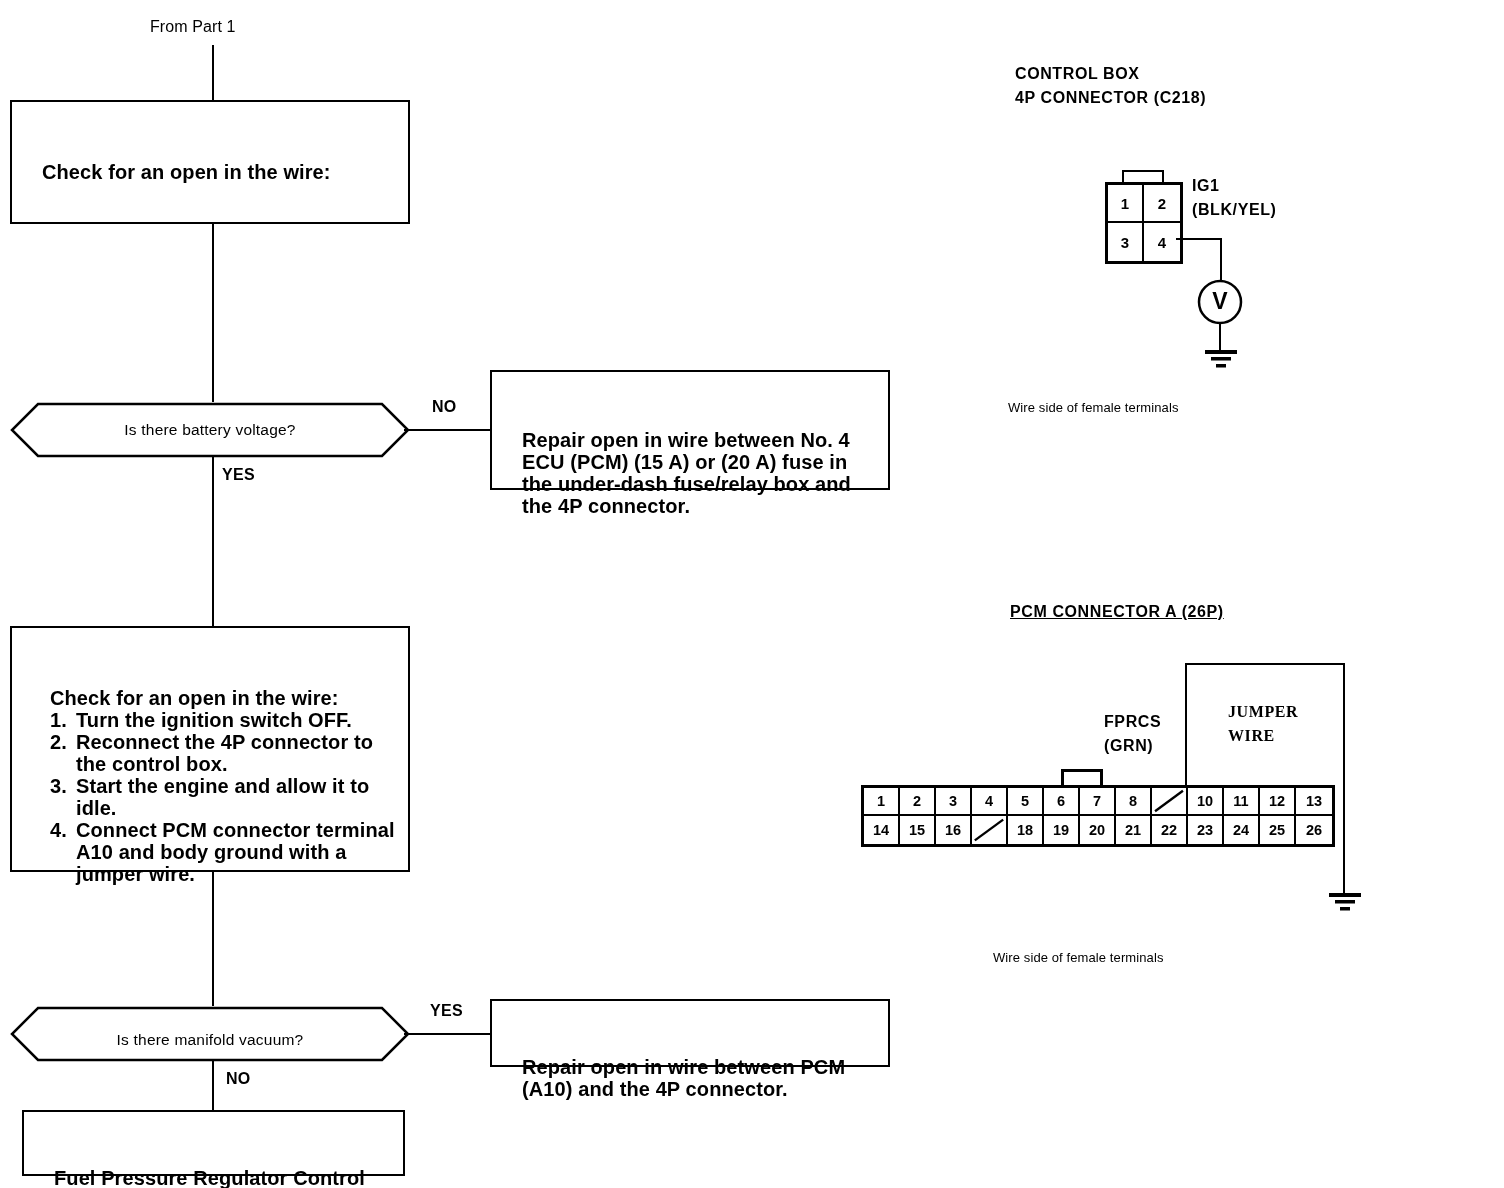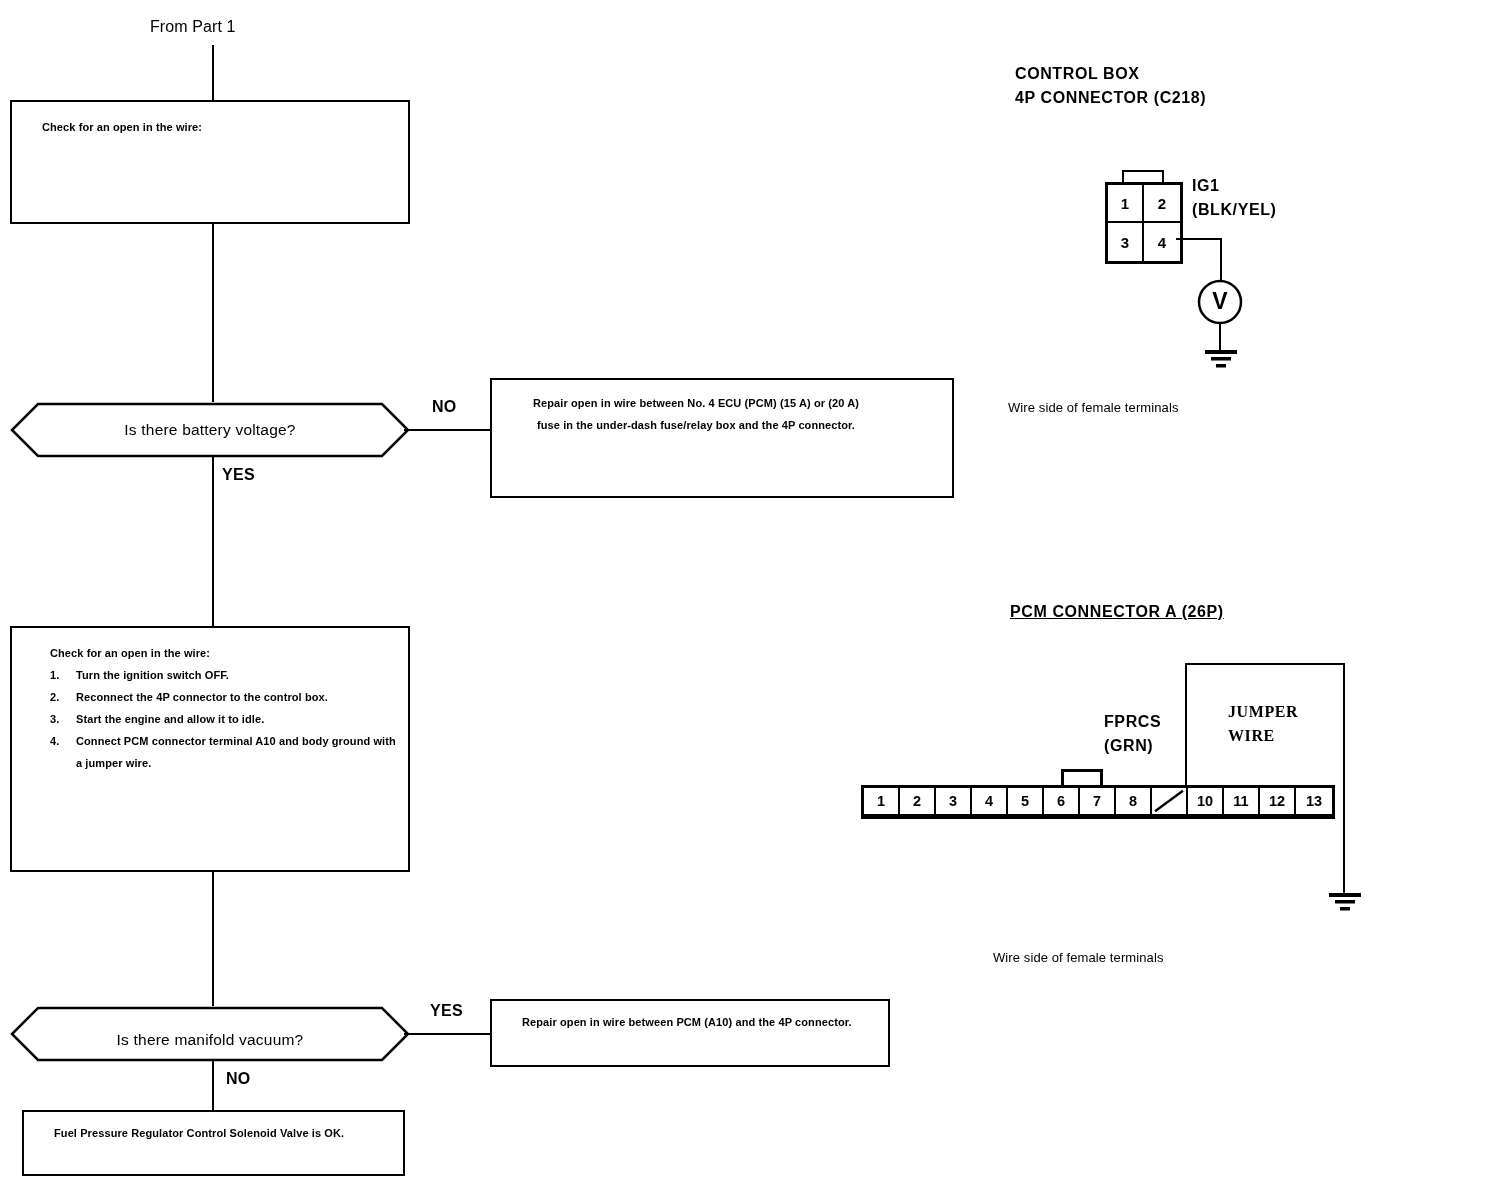--- a/index.html
+++ b/index.html
@@ -1,21 +1,21 @@
 <!DOCTYPE html>
 <html><head>
 <meta charset="utf-8">
 <style>
   html,body{margin:0;padding:0;background:#fff;}
   body{width:1504px;height:1188px;position:relative;
        font-family:"Liberation Sans","DejaVu Sans",sans-serif;color:#000;
        -webkit-font-smoothing:none;}
   .abs{position:absolute;}
   .box{position:absolute;border:2px solid #000;background:#fff;box-sizing:border-box;}
-  .boxtxt{font-weight:bold;font-size:11px;line-height:22px;letter-spacing:.1px;}
+  .boxtxt{font-weight:bold;font-size:20px;line-height:22px;letter-spacing:.1px;margin-top:45px;}
   .plain{font-weight:normal;}
   .line-v{position:absolute;width:2px;background:#000;}
   .line-h{position:absolute;height:2px;background:#000;}
   .label{position:absolute;font-size:16px;font-weight:bold;letter-spacing:.3px;}
   .caption{position:absolute;font-size:13px;font-weight:normal;letter-spacing:.1px;}
   .title{position:absolute;font-size:16px;font-weight:bold;letter-spacing:.6px;line-height:24px;}
 
   
   .hex{position:absolute;}
   .hex svg{display:block;}
@@ -70,21 +70,21 @@
 <div class="hex" style="left:10px;top:402px;width:400px;height:56px;">
   <svg width="400" height="56" viewBox="0 0 400 56">
     <polygon points="28,2 372,2 398,28 372,54 28,54 2,28" fill="#fff" stroke="#000" stroke-width="2.5"></polygon>
   </svg>
   <div class="htxt">Is there battery voltage?</div>
 </div>
 
 <div class="line-h" style="left:404px;top:429px;width:86px;"></div>
 <div class="label" style="left:432px;top:398px;">NO</div>
 
-<div class="box" style="left:490px;top:378px;width:464px;height:120px;text-align:center;">
+<div class="box" style="left:490px;top:370px;width:400px;height:120px;">
   <div class="boxtxt abs" style="left:30px;top:12px;width:348px;">Repair open in wire between No. 4 ECU (PCM) (15 A) or (20 A) fuse in the under-dash fuse/relay box and the 4P connector.</div>
 </div>
 
 <div class="line-v" style="left:212px;top:456px;height:170px;"></div>
 <div class="label" style="left:222px;top:466px;">YES</div>
 
 <div class="box" style="left:10px;top:626px;width:400px;height:246px;">
   <div class="boxtxt abs" style="left:38px;top:14px;width:348px;">
     <div>Check for an open in the wire:</div>
     <ol class="steps">
@@ -212,16 +212,35 @@
       <div class="pcell blank">
         <svg class="slash" width="36" height="28" viewBox="0 0 36 28">
             <line x1="3" y1="25" x2="33" y2="3" stroke="#000" stroke-width="2.5"></line>
           </svg>
       </div>
       <div class="pcell">10</div>
       <div class="pcell">11</div>
       <div class="pcell">12</div>
       <div class="pcell">13</div>
     </div>
+    <div class="pcmrow">
+      <div class="pcell">14</div>
+      <div class="pcell">15</div>
+      <div class="pcell">16</div>
+      <div class="pcell blank">
+        <svg class="slash" width="36" height="28" viewBox="0 0 36 28">
+            <line x1="3" y1="25" x2="33" y2="3" stroke="#000" stroke-width="2.5"></line>
+          </svg>
+      </div>
+      <div class="pcell">18</div>
+      <div class="pcell">19</div>
+      <div class="pcell">20</div>
+      <div class="pcell">21</div>
+      <div class="pcell">22</div>
+      <div class="pcell">23</div>
+      <div class="pcell">24</div>
+      <div class="pcell">25</div>
+      <div class="pcell">26</div>
+    </div>
   </div>
 </div>
 
 <div class="caption" style="left:993px;top:950px;">Wire side of female terminals</div>
 
 </body></html>

